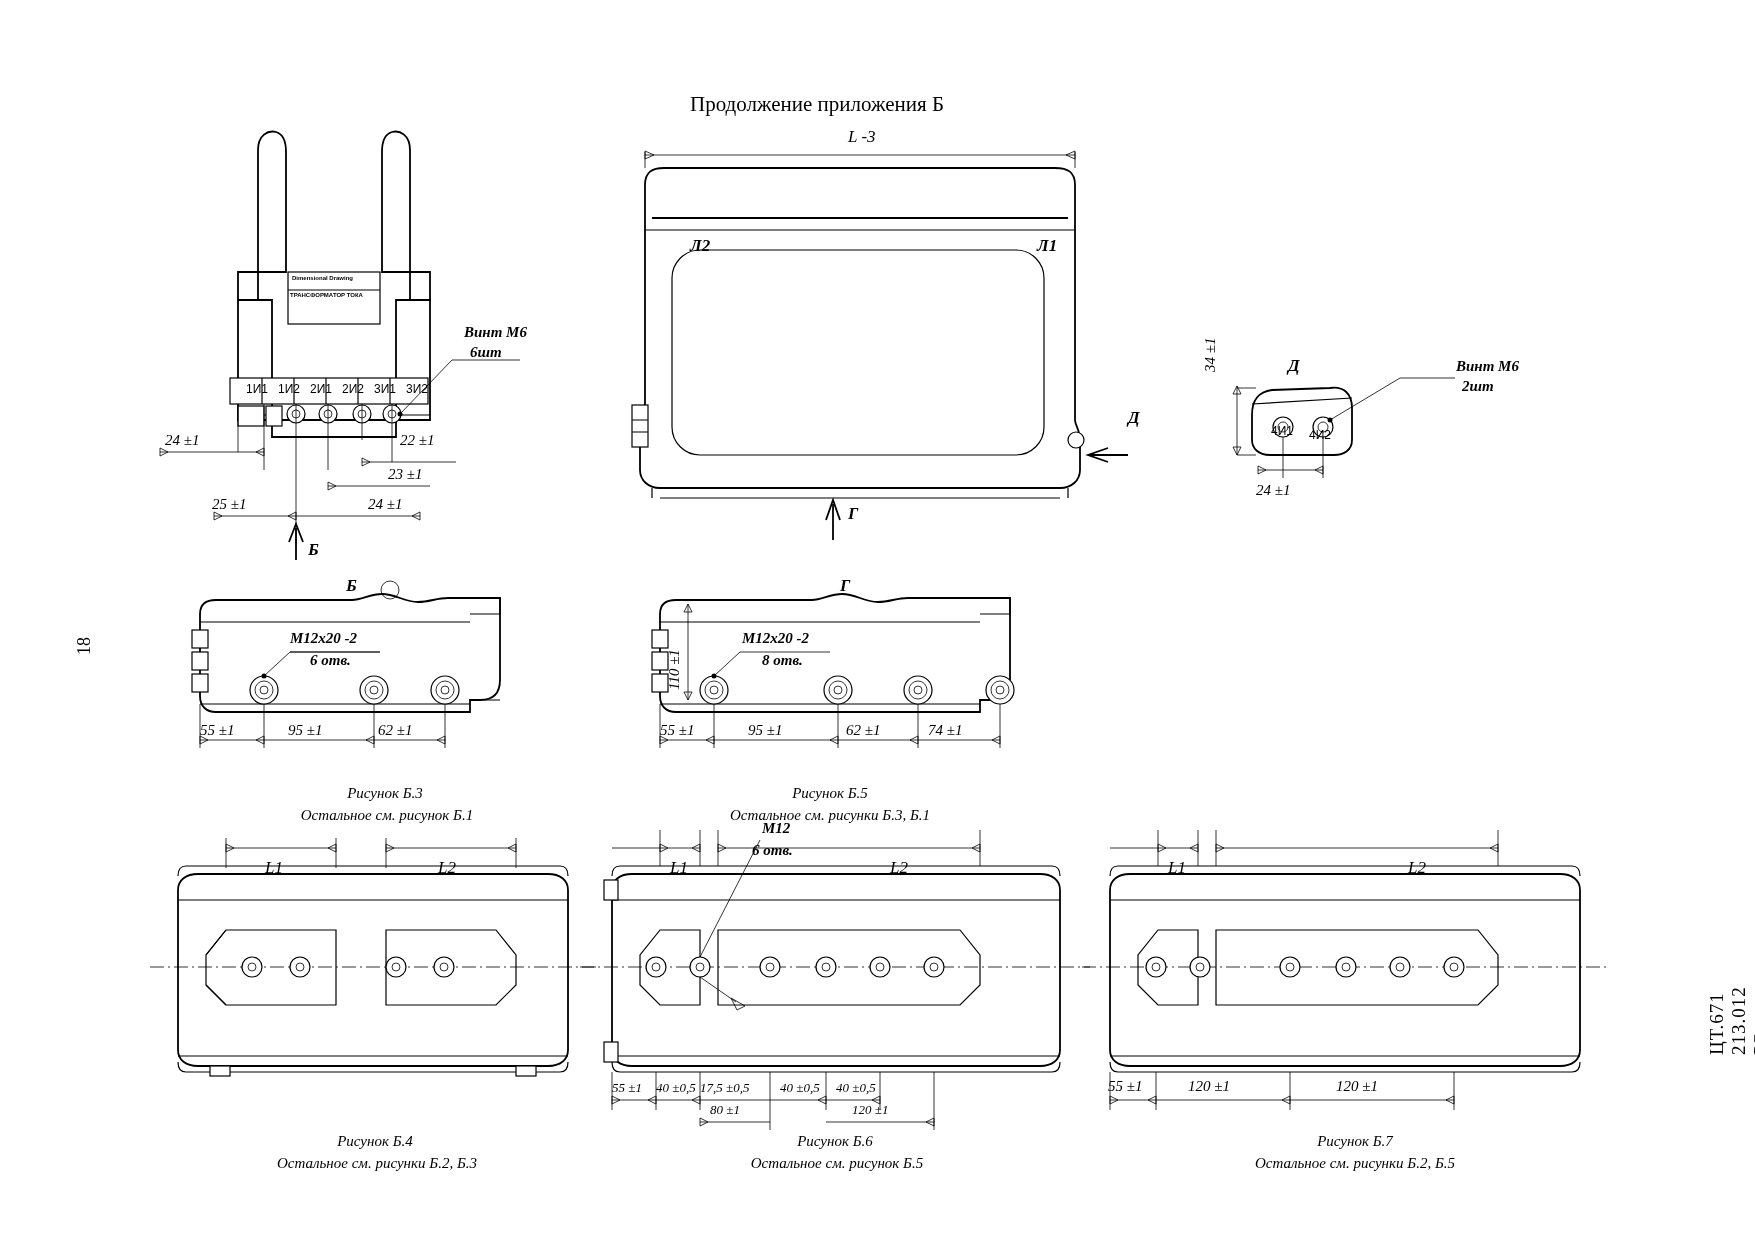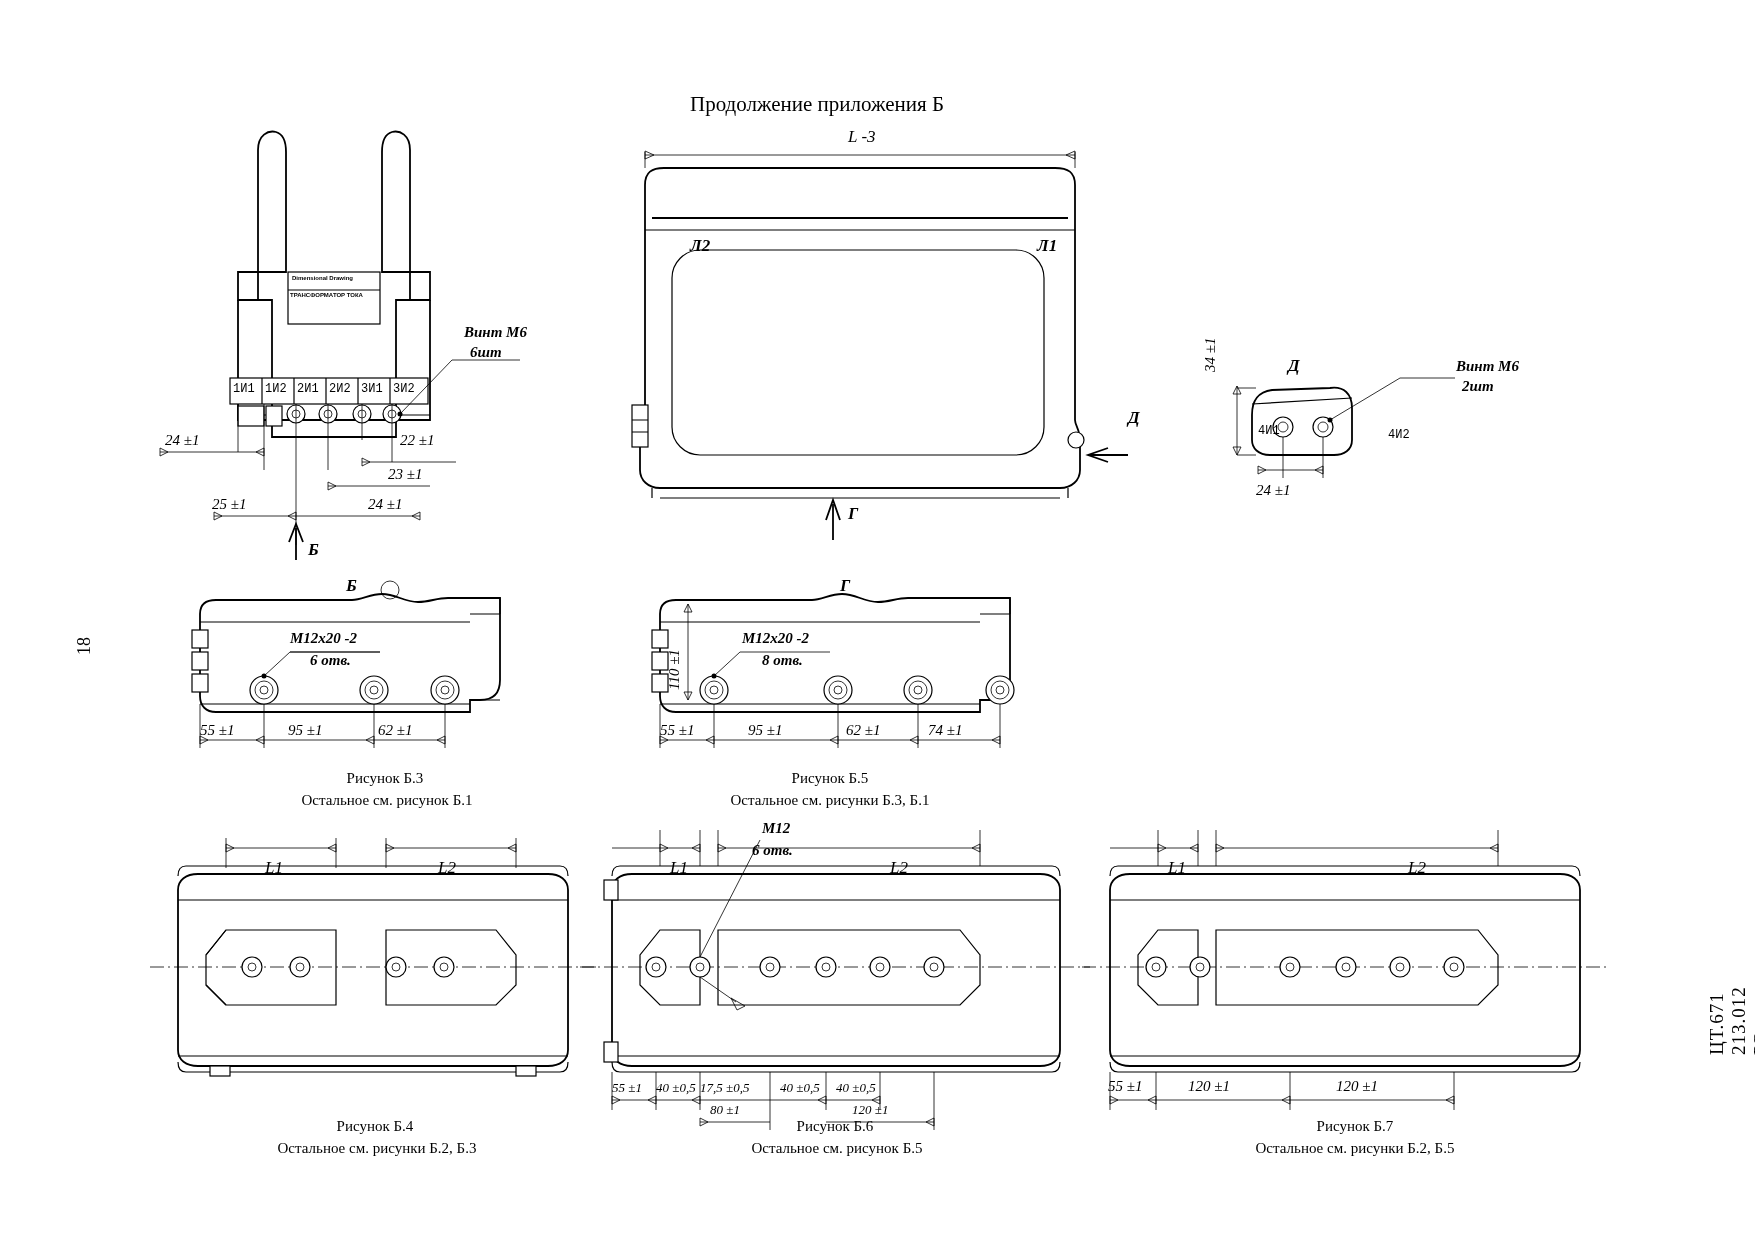--- a/index.html
+++ b/index.html
@@ -2,22 +2,22 @@
 <html><head>
 <meta charset="utf-8">
 <style>
   html,body{margin:0;padding:0;background:#fff;}
   body{width:1755px;height:1241px;position:relative;font-family:"Liberation Serif",serif;color:#000;overflow:hidden;}
   .page{position:absolute;left:0;top:0;width:1755px;height:1045px;}
   .t{position:absolute;white-space:pre;}
   .title{font-family:"Liberation Serif",serif;font-size:21px;}
   .it{font-family:"Liberation Serif",serif;font-style:italic;font-weight:bold;font-size:15px;}
   .it2{font-family:"Liberation Serif",serif;font-style:italic;font-size:15px;}
-  .cap{font-family:"Liberation Serif",serif;font-size:15px;text-align:center;}
-  .sm{font-family:Liberation Mono, monospace;font-size:12px;}
+  .cap{font-family:"Liberation Serif",serif;font-style:italic;font-size:15px;text-align:center;margin-top:15px;}
+  .sm{font-family:Liberation Sans, sans-serif;font-size:12px;margin-left:13px;}
   .vert-left{position:absolute;transform:rotate(-90deg);transform-origin:left top;font-family:"Liberation Serif",serif;font-size:18px;}
   .vert-right{position:absolute;transform:rotate(-90deg);transform-origin:left top;font-family:"Liberation Serif",serif;font-size:19px;letter-spacing:1px;}
   svg{position:absolute;left:0;top:0;}
   .ln{stroke:#000;fill:none;stroke-width:1.2;}
   .ln2{stroke:#000;fill:none;stroke-width:1.8;}
   .thin{stroke:#000;fill:none;stroke-width:0.8;}
   .dash{stroke:#000;fill:none;stroke-width:0.8;stroke-dasharray:14 4 2 4;}
   .wht{fill:#fff;stroke:#000;stroke-width:1.2;}
 </style>
 </head>
@@ -354,21 +354,21 @@
 <div class="t it2" style="left:848px;top:127px;font-size:17px;">L -3</div>
 <div class="t it" style="left:690px;top:236px;font-size:17px;">Л2</div>
 <div class="t it" style="left:1037px;top:236px;font-size:17px;">Л1</div>
 <div class="t it" style="left:848px;top:504px;font-size:17px;">Г</div>
 <div class="t it" style="left:1128px;top:408px;font-size:17px;">Д</div>
 
 <div class="t it" style="left:1288px;top:356px;font-size:17px;">Д</div>
 <div class="t it" style="left:1456px;top:358px;">Винт М6</div>
 <div class="t it" style="left:1462px;top:378px;">2шт</div>
 <div class="t sm" style="left:1258px;top:424px;">4И1</div>
-<div class="t sm" style="left:1388px;top:428px;">4И2</div>
+<div class="t sm" style="left:1296px;top:428px;">4И2</div>
 <div class="t it2" style="left:1202px;top:372px;transform:rotate(-90deg);transform-origin:left top;">34 ±1</div>
 <div class="t it2" style="left:1256px;top:482px;">24 ±1</div>
 
 <div class="t it" style="left:346px;top:576px;font-size:17px;">Б</div>
 <div class="t it" style="left:290px;top:630px;">М12х20 -2</div>
 <div class="t it" style="left:310px;top:652px;">6 отв.</div>
 <div class="t it2" style="left:200px;top:722px;">55 ±1</div>
 <div class="t it2" style="left:288px;top:722px;">95 ±1</div>
 <div class="t it2" style="left:378px;top:722px;">62 ±1</div>
 <div class="t cap" style="left:255px;top:770px;width:260px;">Рисунок Б.3</div>

